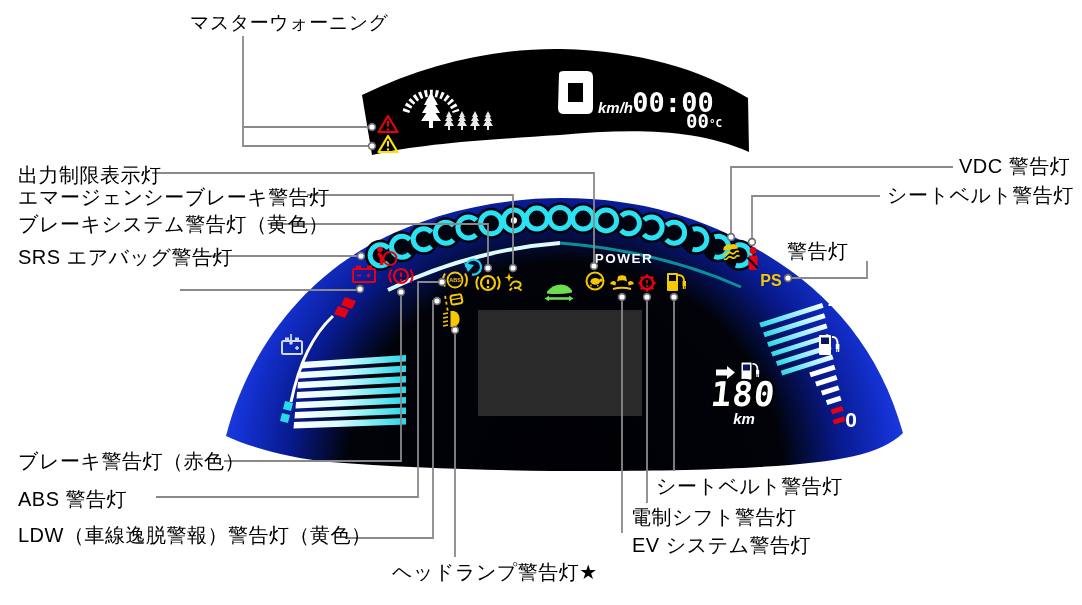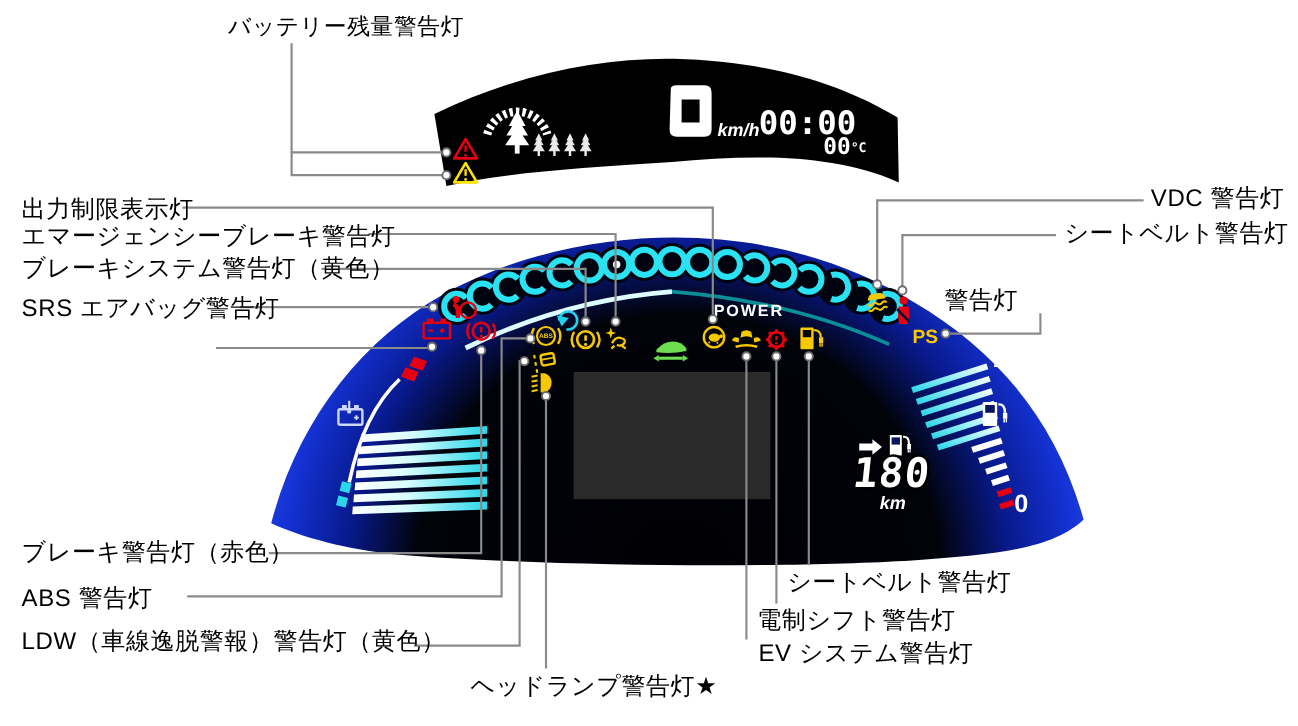--- a/index.html
+++ b/index.html
@@ -362,21 +362,21 @@
     <circle cx="455" cy="330" r="3.4"></circle>
         <circle cx="622" cy="297" r="3.4"></circle>
     <circle cx="647" cy="297" r="3.4"></circle>
         <circle cx="674" cy="297" r="3.4"></circle>
     <circle cx="731" cy="237" r="3.4"></circle>
         <circle cx="752" cy="242" r="3.4"></circle>
     <circle cx="788" cy="278" r="3.4"></circle>
   </g>
 </svg>
 
-<div class="lbl big" style="left:190px;top:12px;">バッテリー残量警告灯</div>
+<div class="lbl big" style="left:190px;top:12px;">マスターウォーニング</div>
 <div class="lbl" style="left:18px;top:164px;">出力制限表示灯</div>
 <div class="lbl" style="left:18px;top:186px;">エマージェンシーブレーキ警告灯</div>
 <div class="lbl" style="left:18px;top:213px;">ブレーキシステム警告灯（黄色）</div>
 <div class="lbl" style="left:18px;top:246px;">SRS エアバッグ警告灯</div>
 <div class="lbl" style="left:18px;top:450px;">ブレーキ警告灯（赤色）</div>
 <div class="lbl" style="left:18px;top:488px;">ABS 警告灯</div>
 <div class="lbl" style="left:18px;top:524px;">LDW（車線逸脱警報）警告灯（黄色）</div>
 <div class="lbl" style="left:392px;top:561px;">ヘッドランプ警告灯★</div>
 <div class="lbl" style="left:632px;top:534px;">EV システム警告灯</div>
 <div class="lbl" style="left:631px;top:506px;">電制シフト警告灯</div>

